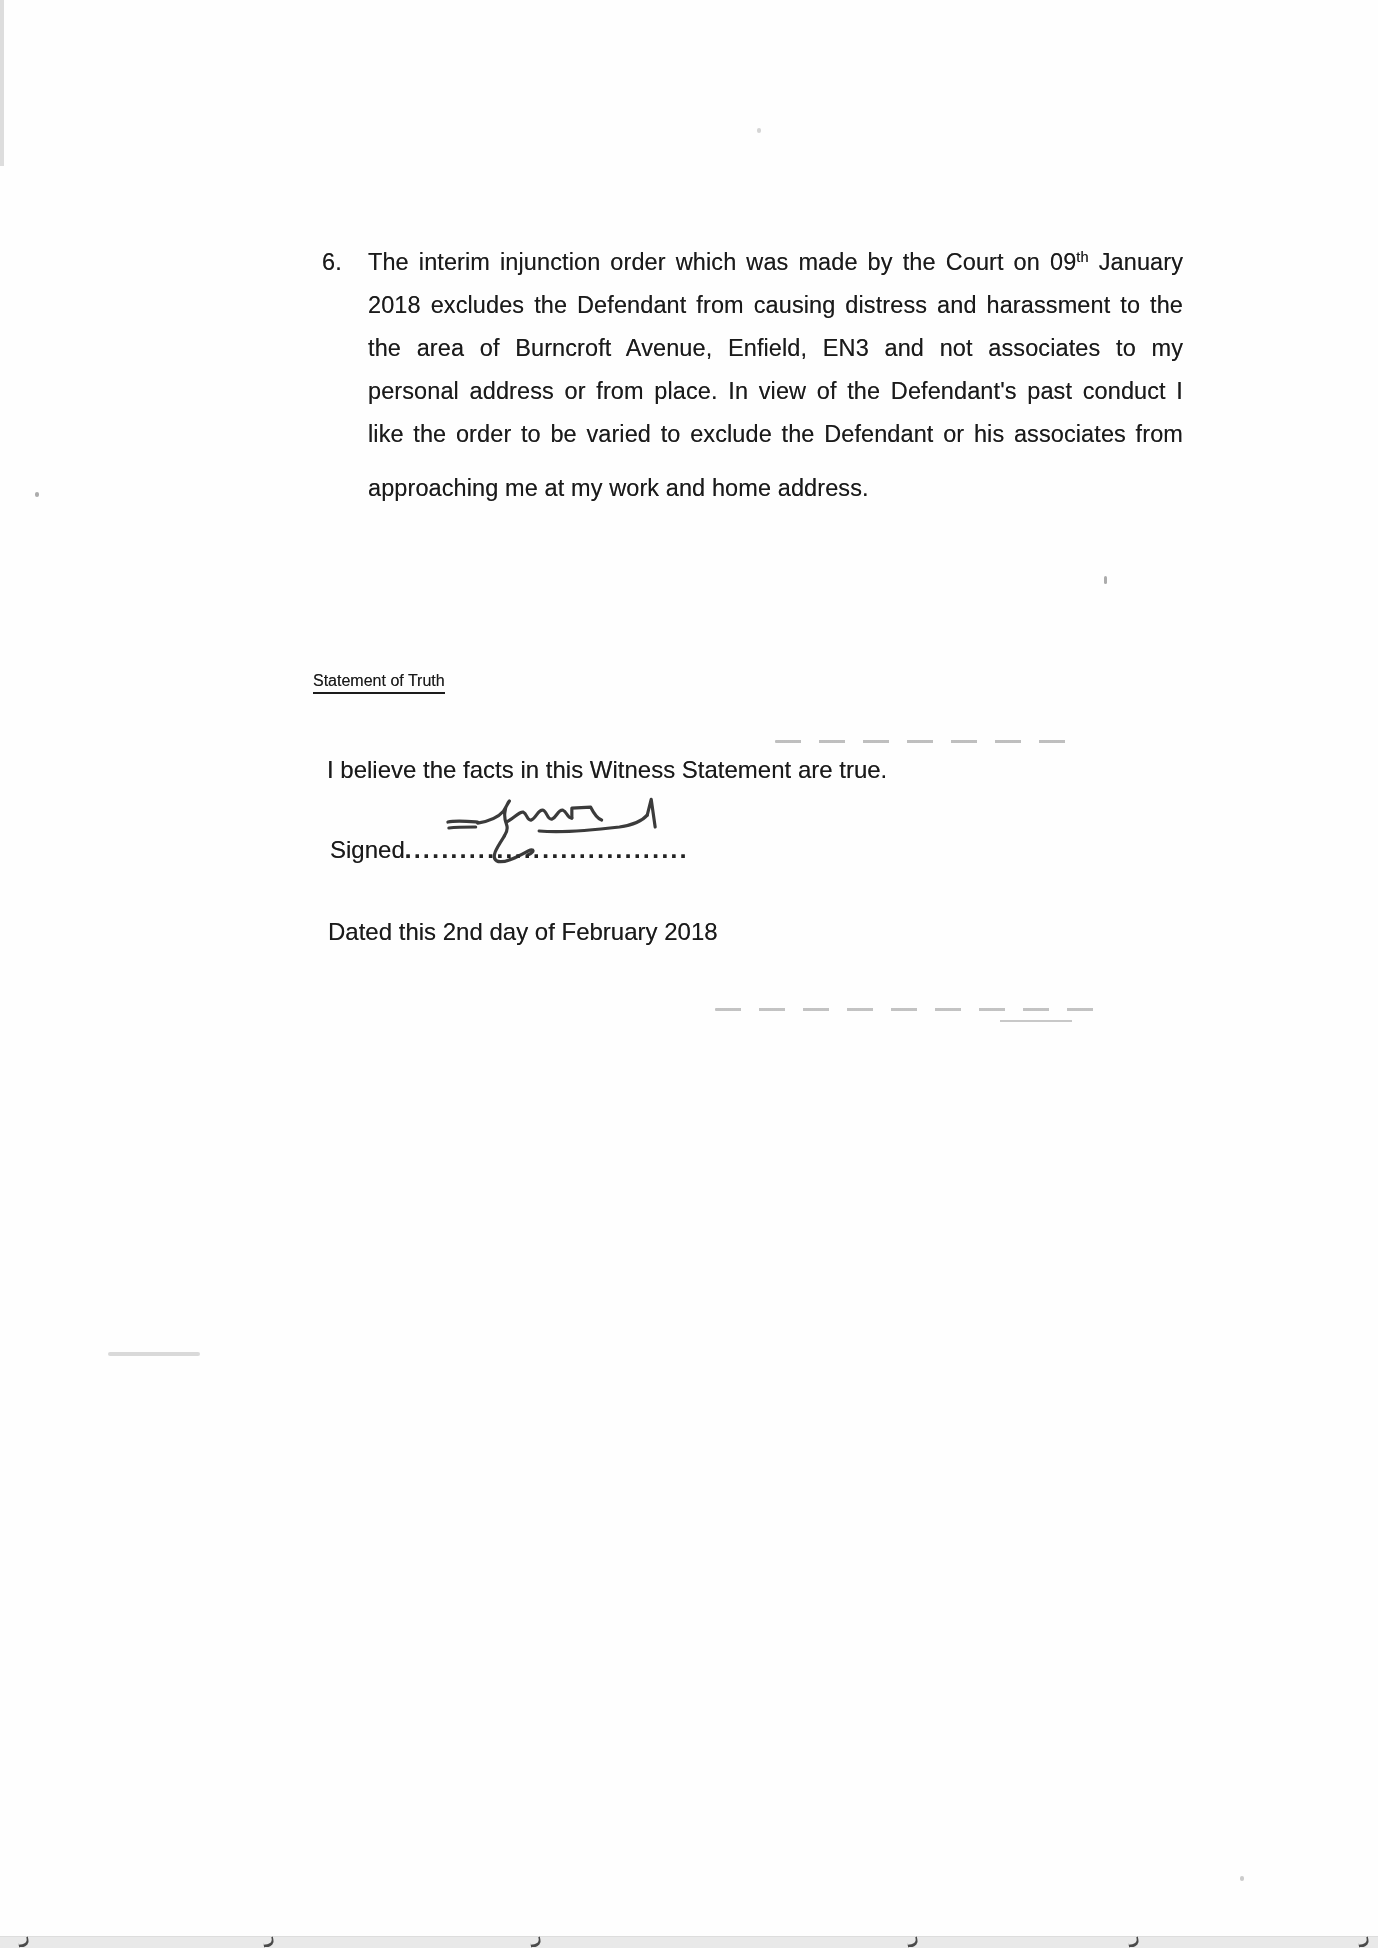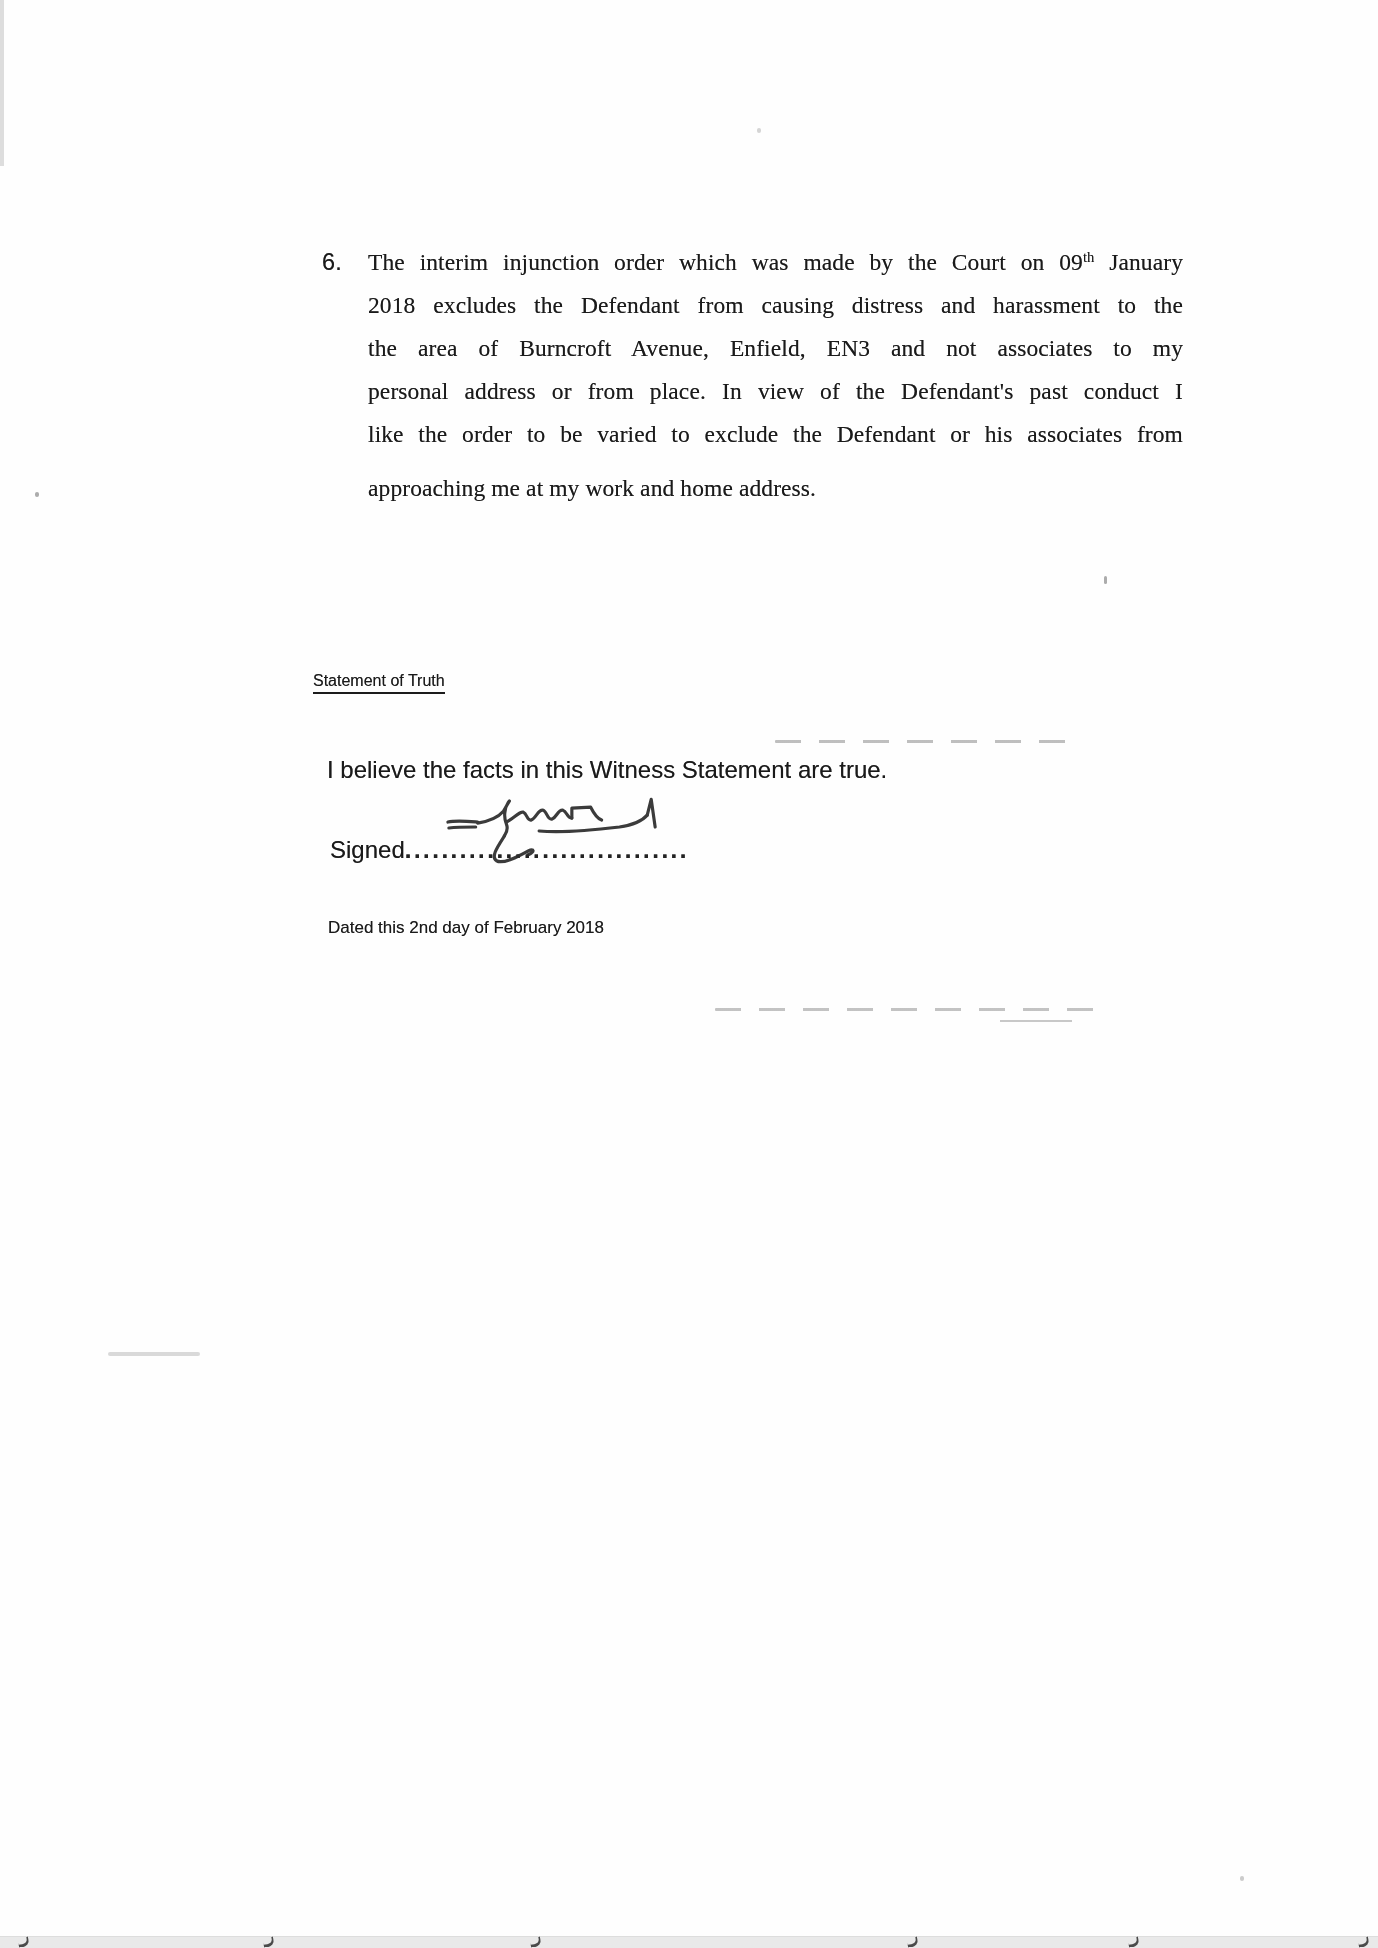--- a/index.html
+++ b/index.html
@@ -35,21 +35,20 @@
     width: 46px;
     flex: 0 0 46px;
   }
   #para6 .pbody { flex: 1 1 auto; min-width: 0; }
   .pline {
     text-align: justify;
     text-align-last: justify;
     white-space: normal;
     height: 43px;
     overflow: visible;
-    font-family: Liberation Serif, serif;
   }
   .pline-last { text-align-last: left; margin-top: 11px; }
   .pline sup {
     font-size: 0.62em;
     vertical-align: 8px;
     line-height: 0;
   }
 
   
   #sot-heading {
@@ -86,21 +85,21 @@
     top: 789px;
     width: 238px;
     height: 84px;
   }
 
   
   #dated-line {
     position: absolute;
     left: 328px;
     top: 918px;
-    font-size: 17px;
+    font-size: 24px;
   }
 
   
   .scan-dashes {
     position: absolute;
     height: 3px;
     background: repeating-linear-gradient(
       to right,
       rgba(110,110,110,0.55) 0px,
       rgba(110,110,110,0.55) 26px,

